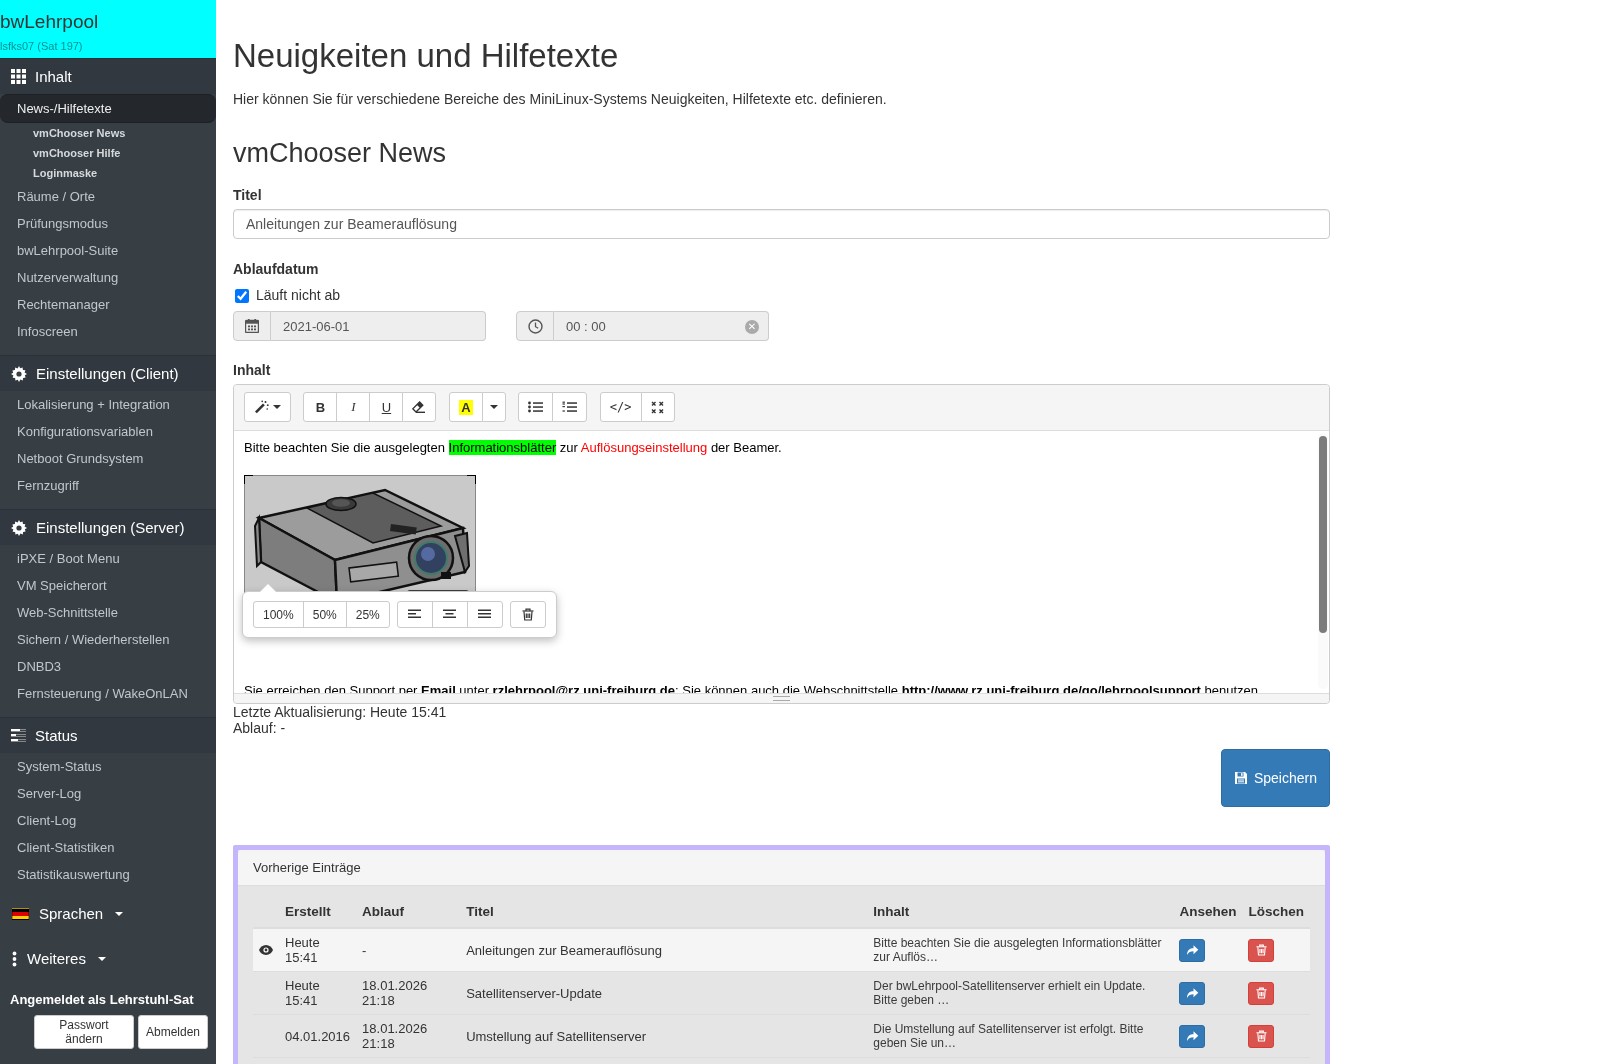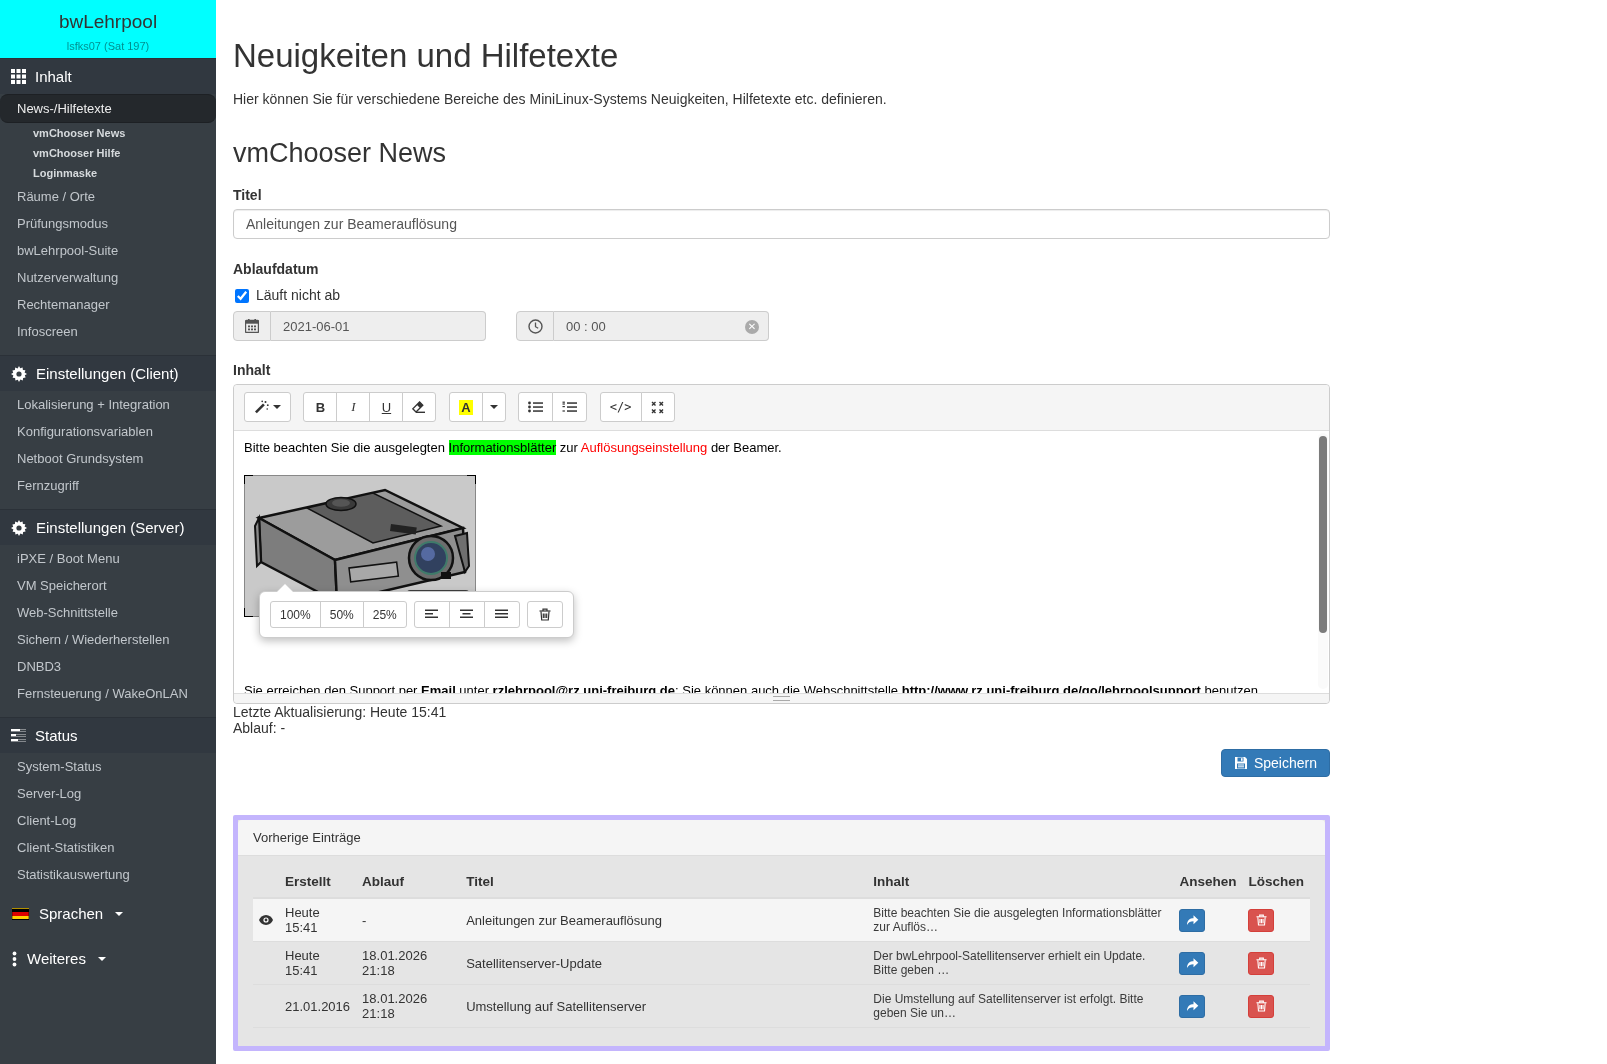--- a/index.html
+++ b/index.html
@@ -1,20 +1,20 @@
 <!DOCTYPE html>
 <html><head>
 <meta charset="utf-8">
 <style>
   * { margin:0; padding:0; box-sizing:border-box; }
   html,body { width:1607px; height:1064px; background:#fff; font-family:"Liberation Sans", sans-serif; overflow:hidden; }
 
   
   .sidebar { position:fixed; left:0; top:0; width:216px; height:100%; background:#373e44; color:#c2c7cc; z-index:5; }
-  .brand { background:#00ffff; height:58px; text-align:center; padding-top:11px; }
+  .brand { background:#00ffff; height:58px; padding-top:11px; }
   .brand-title { font-size:19px; color:#333; }
   .brand-sub { font-size:11px; color:rgba(0,0,0,.45); margin-top:7px; }
   .nav-section-header { display:flex; align-items:center; gap:9px; padding:9px 11px; color:#fff; font-size:15px; background:#313840; border-top:1px solid #2b3138; margin-top:10px; }
   .nav-section-header:first-child { margin-top:0; }
   .nav-item { padding:6px 12px 6px 17px; font-size:13px; color:#c2c7cc; cursor:pointer;border-radius:8px; }
   .nav-item.sub { padding:4px 12px 4px 33px; font-size:11px; font-weight:bold; color:#d6dadd; }
   .nav-item.active { background:#24282c; color:#eee; border-top:1px solid #1d2024; border-bottom:1px solid #1d2024; }
   .nav-extra { display:flex; align-items:center; gap:10px; padding:11px 12px; color:#fff; font-size:15px; cursor:pointer; margin-top:6px; }
   .caret { display:inline-block; width:0; height:0; border-left:4px solid transparent; border-right:4px solid transparent; border-top:4px solid #fff; margin-left:2px; }
   .flag { width:17px; height:12px; display:inline-block; border:1px solid rgba(0,0,0,.3); background:linear-gradient(#000 0 33%, #dd0000 33% 66%, #ffce00 66% 100%); }
@@ -52,34 +52,34 @@
   .note-content { position:relative; height:262px; background:#fff; padding:9px 24px 0 10px; font-size:13px; color:#000; overflow:hidden; }
   .hl-green { background:#00ff00; }
   .txt-red { color:#ff0000; }
   .img-wrap { position:relative; width:232px; height:142px; margin-top:20px; margin-left:0; border:1px solid #888; background:#c9c9c9; }
   .corner { position:absolute; width:9px; height:9px; }
   .corner.tl { left:-1px; top:-1px; border-left:1px solid #000; border-top:1px solid #000; }
   .corner.tr { right:-1px; top:-1px; border-right:1px solid #000; border-top:1px solid #000; }
   .corner.bl { left:-1px; bottom:-1px; border-left:1px solid #000; border-bottom:1px solid #000; }
   .handle-br { position:absolute; right:-4px; bottom:-4px; width:8px; height:8px; background:#fff; border:1px solid #000; cursor:se-resize; }
   .size-badge { position:absolute; right:6px; bottom:6px; background:rgba(40,40,40,.85); color:#fff; font-size:12px; padding:3px 8px; border-radius:3px; }
-  .img-popover { position:absolute; left:25px; top:160px; background:#fff; border:1px solid #ccc; border-radius:6px; box-shadow:0 3px 9px rgba(0,0,0,.25); padding:9px 10px; display:flex; gap:7px; }
+  .img-popover { position:absolute; left:8px; top:160px; background:#fff; border:1px solid #ccc; border-radius:6px; box-shadow:0 3px 9px rgba(0,0,0,.25); padding:9px 10px; display:flex; gap:7px; }
   .img-popover:before { content:""; position:absolute; top:-9px; left:16px; border-left:9px solid transparent; border-right:9px solid transparent; border-bottom:9px solid #ccc; }
   .img-popover:after { content:""; position:absolute; top:-8px; left:17px; border-left:8px solid transparent; border-right:8px solid transparent; border-bottom:8px solid #fff; }
   .pop-btn { min-width:36px; height:27px; font-size:12px; }
   .support-line { margin-top:66px; font-size:13px; color:#000; }
   .note-scrollbar { position:absolute; right:1px; top:2px; width:10px; height:256px; background:#fafafa; border-radius:5px; }
   .note-thumb { position:absolute; top:3px; left:1px; width:8px; height:197px; background:#7b7b7b; border-radius:4px; cursor:pointer; }
   .note-statusbar { height:10px; background:#f5f5f5; border-top:1px solid #ddd; border-radius:0 0 4px 4px; display:flex; align-items:center; justify-content:center; cursor:ns-resize; }
   .grip { width:17px; height:5px; border-top:1px solid #aaa; border-bottom:1px solid #aaa; }
 
   .meta-line { font-size:14px; color:#333; }
   .meta-line:first-of-type { margin-top:22px; }
   .save-row { width:1097px; display:flex; justify-content:flex-end; margin-top:13px; }
-  .btn-primary { display:inline-flex; align-items:center; gap:6px; background:#337ab7; border:1px solid #2e6da4; color:#fff; font-size:14px; padding:5px 12px; border-radius:4px; cursor:pointer; font-family:inherit; }
+  .btn-primary { display:inline-flex; align-items:center; gap:6px; background:#337ab7; border:1px solid #2e6da4; color:#fff; font-size:14px; padding:20px 12px; border-radius:4px; cursor:pointer; font-family:inherit; }
 
   
   .panel { width:1097px; border:5px solid #c4b5fd; border-radius:2px; margin-top:38px; background:#e5e5e5; }
   .panel-heading { background:#f5f5f5; border-bottom:1px solid #ddd; padding:10px 15px; font-size:13px; color:#333; border-radius:4px 4px 0 0; }
   .panel-body { padding:10px 15px 18px 15px; }
   table.entries { width:100%; border-collapse:collapse; font-size:13px; color:#333; }
   .entries th { text-align:left; font-weight:bold; padding:8px 6px; border-bottom:2px solid #ddd; font-size:13.5px; }
   .entries td { padding:6px 6px; border-bottom:1px solid #ddd; vertical-align:middle; }
   .entries tr.hl td { background:#f5f5f5; }
   .entries .preview { font-size:12px; color:#3a3a3a; }
@@ -184,20 +184,27 @@
   <div class="nav-extra">
     <svg width="5" height="16" viewBox="0 0 5 16">
         <circle cx="2.5" cy="2.5" r="1.9" fill="#fff"></circle>
         <circle cx="2.5" cy="8" r="1.9" fill="#fff"></circle>
         <circle cx="2.5" cy="13.5" r="1.9" fill="#fff"></circle>
       </svg>
     <span>Weiteres</span>
       <span class="caret"></span>
   </div>
 
+  <div class="sidebar-bottom">
+    <div class="logged-as">Angemeldet als Lehrstuhl-Sat</div>
+    <div class="sb-buttons">
+      <button class="btn-xs-default">Passwort ändern</button>
+      <button class="btn-xs-default">Abmelden</button>
+    </div>
+  </div>
 </div>
 
 <div class="main">
   <h1 class="page-title">Neuigkeiten und Hilfetexte</h1>
   <div class="page-sub">Hier können Sie für verschiedene Bereiche des MiniLinux-Systems Neuigkeiten, Hilfetexte etc. definieren.</div>
   <h2 class="section-title">vmChooser News</h2>
 
   <div class="control-label">Titel</div>
   <input class="text-input" value="Anleitungen zur Beamerauflösung" style="">
 
@@ -507,21 +514,21 @@
                         <path d="M0.5 3 H11.5"></path>
                         <path d="M4 3 V1.2 H8 V3"></path>
                         <path d="M4.3 5.5 V10 M6 5.5 V10 M7.7 5.5 V10"></path>
                       </g>
                     </svg>
                   </span>
                 </button></td>
             </tr>
             <tr>
               <td></td>
-              <td>21.01.2016</td>
+              <td>04.01.2016</td>
               <td>18.01.2026 21:18</td>
               <td>Umstellung auf Satellitenserver</td>
               <td class="preview">Die Umstellung auf Satellitenserver ist erfolgt. Bitte geben Sie un…</td>
               <td><button class="btn-act btn-view">
                   <span>
                     <svg width="13" height="12" viewBox="0 0 13 12">
                       <path d="M1 11 C1 6 4 4.2 7.5 4.2 L7.5 1.2 L12.3 5.7 L7.5 10.2 L7.5 7.2 C4.5 7.2 2.5 8 1 11 Z" fill="#fff"></path>
                     </svg>
                   </span>
                 </button></td>

